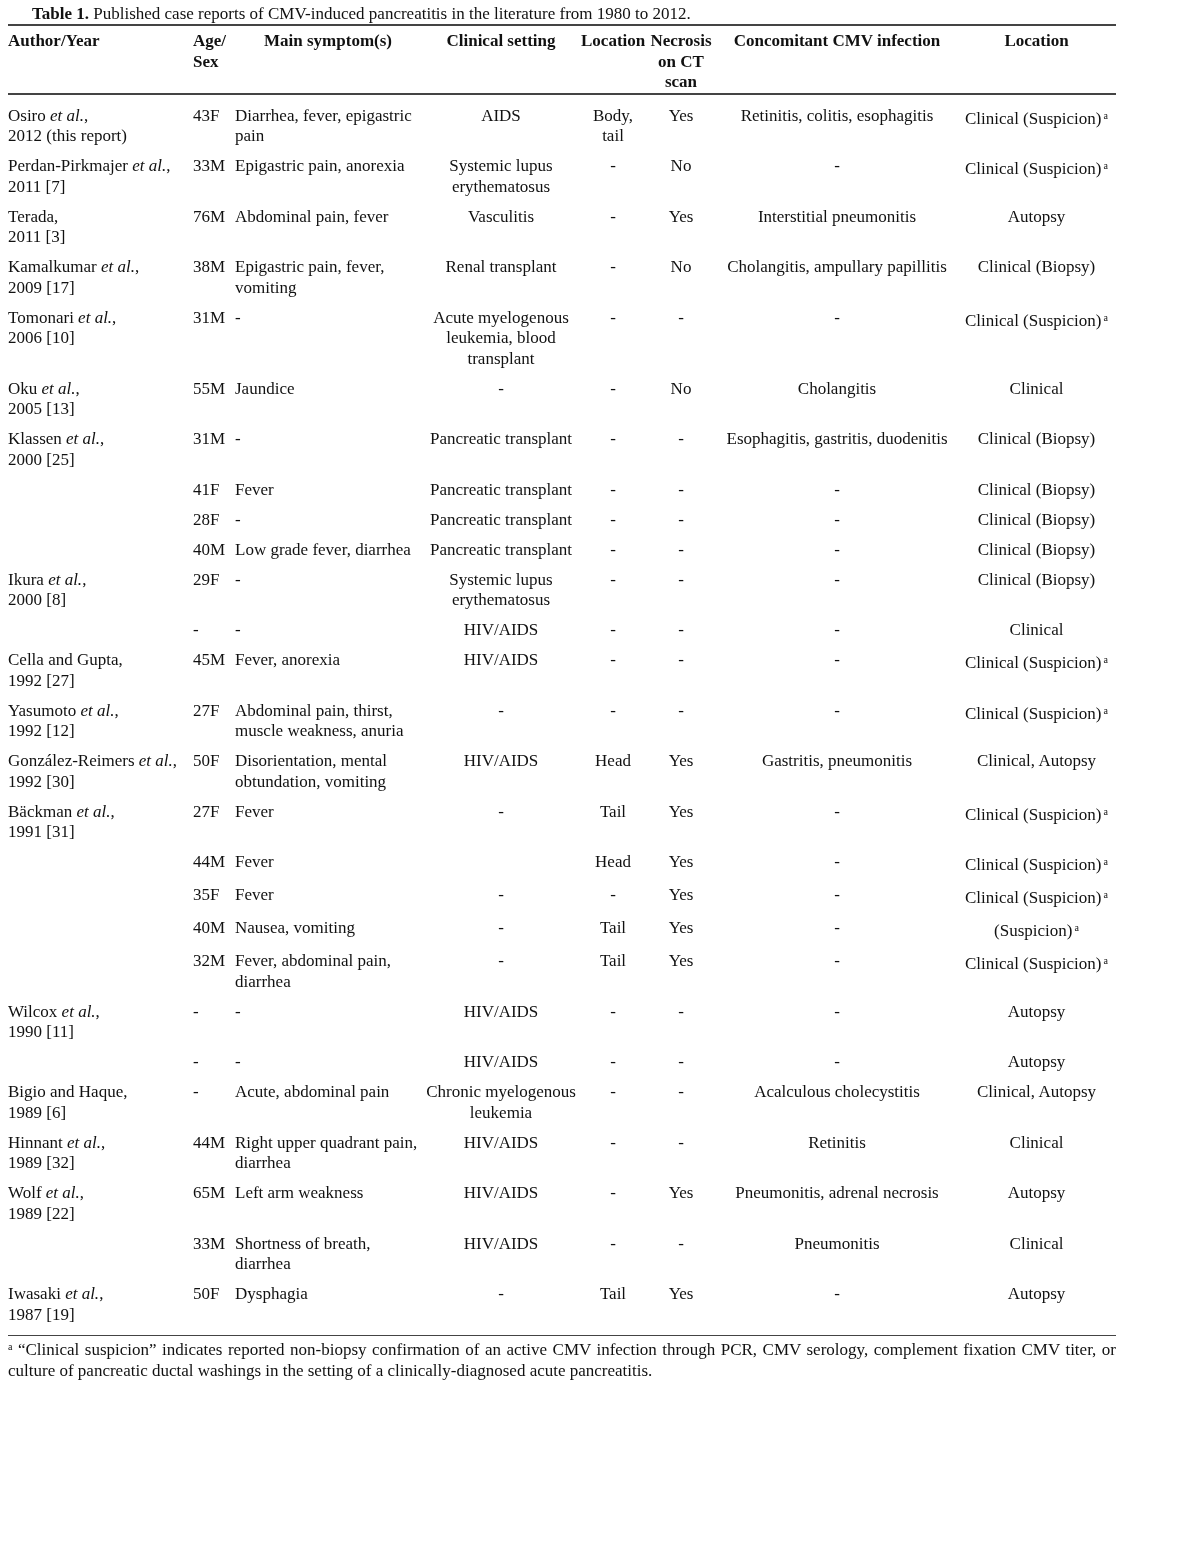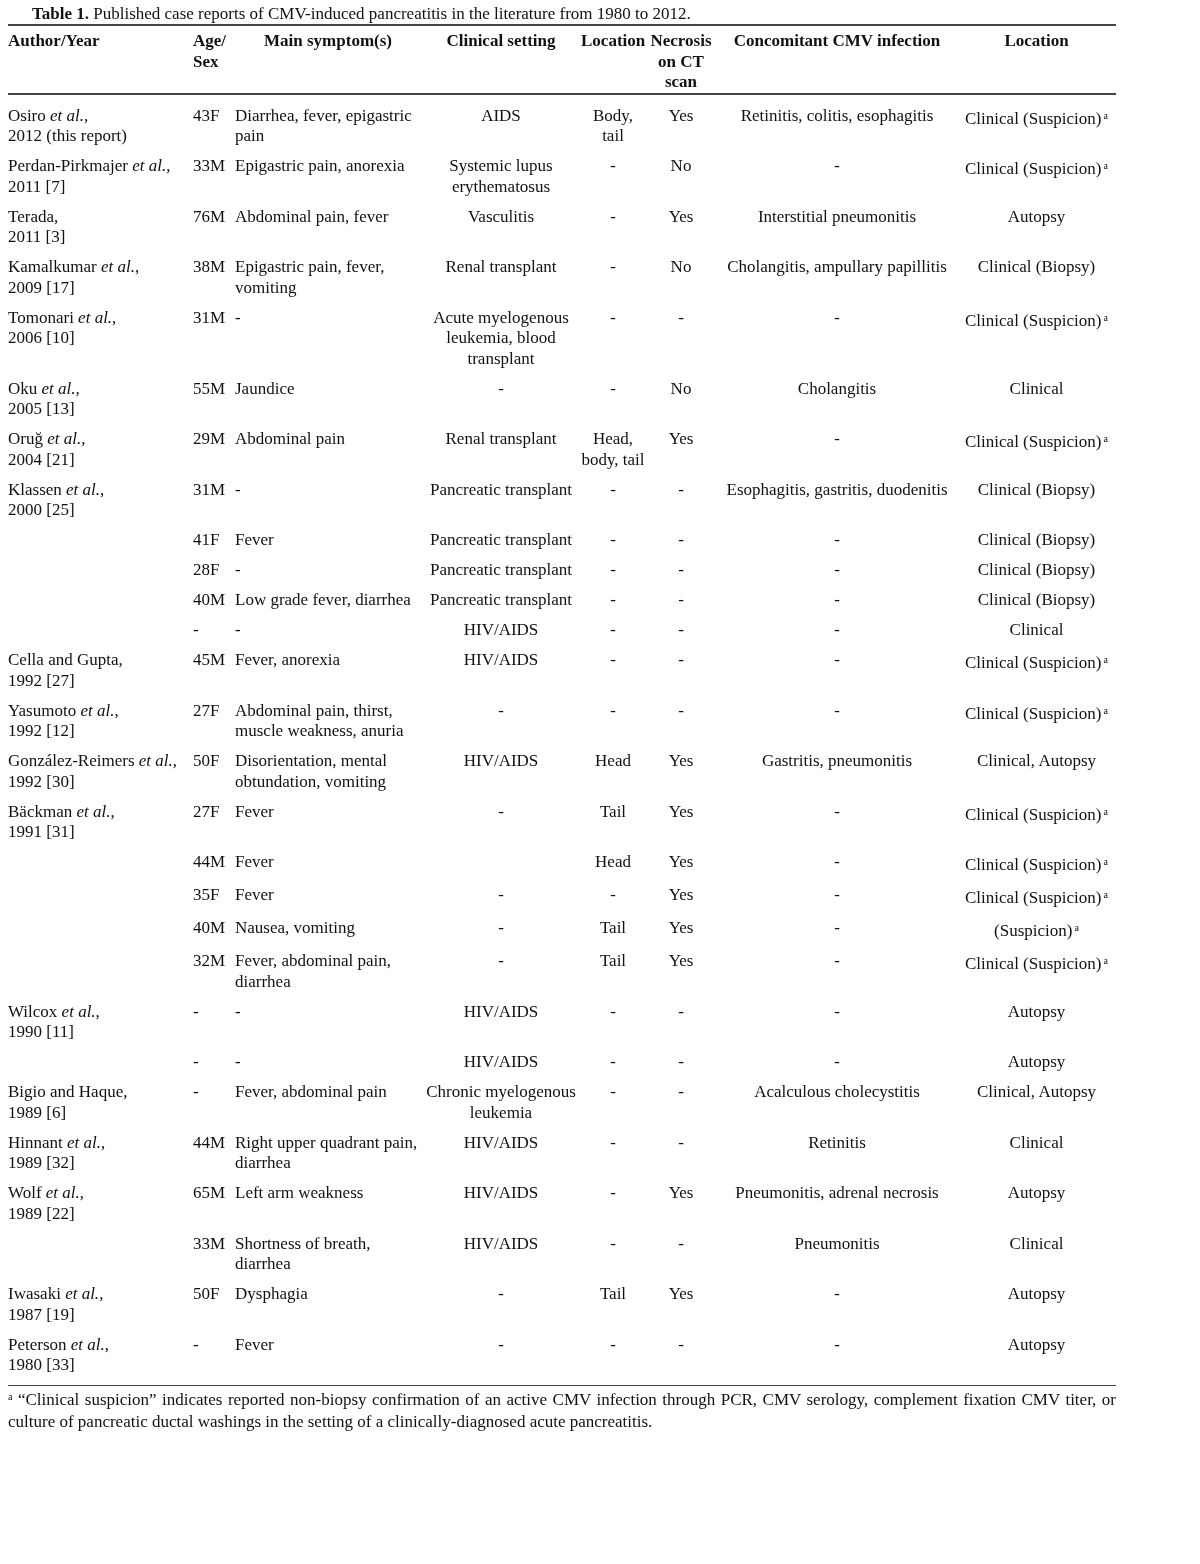--- a/index.html
+++ b/index.html
@@ -129,30 +129,20 @@
           <td class="author"><span>Oku</span><i> et al.</i><span>,</span><br><span>2005 [13]</span></td>
           <td class="age">55M</td>
           <td class="sym">Jaundice</td>
           <td class="ctr">-</td>
           <td class="ctr">-</td>
           <td class="ctr">No</td>
           <td class="ctr">Cholangitis</td>
           <td class="ctr nowrap"><span>Clinical</span></td>
         </tr>
         <tr class="case">
-          <td class="author"><span>Oruğ</span><i> et al.</i><span>,</span><br><span>2004 [21]</span></td>
-          <td class="age">29M</td>
-          <td class="sym">Abdominal pain</td>
-          <td class="ctr">Renal transplant</td>
-          <td class="ctr">Head, body, tail</td>
-          <td class="ctr">Yes</td>
-          <td class="ctr">-</td>
-          <td class="ctr nowrap"><span>Clinical (Suspicion)</span><sup class="fn">a</sup></td>
-        </tr>
-        <tr class="case">
           <td class="author"><span>Klassen</span><i> et al.</i><span>,</span><br><span>2000 [25]</span></td>
           <td class="age">31M</td>
           <td class="sym">-</td>
           <td class="ctr">Pancreatic transplant</td>
           <td class="ctr">-</td>
           <td class="ctr">-</td>
           <td class="ctr">Esophagitis, gastritis, duodenitis</td>
           <td class="ctr nowrap"><span>Clinical (Biopsy)</span></td>
         </tr>
         <tr class="sub">
@@ -173,20 +163,30 @@
           <td class="ctr">-</td>
           <td class="ctr">-</td>
           <td class="ctr">-</td>
           <td class="ctr nowrap"><span>Clinical (Biopsy)</span></td>
         </tr>
         <tr class="sub">
           <td class="author"></td>
           <td class="age">40M</td>
           <td class="sym">Low grade fever, diarrhea</td>
           <td class="ctr">Pancreatic transplant</td>
+          <td class="ctr">-</td>
+          <td class="ctr">-</td>
+          <td class="ctr">-</td>
+          <td class="ctr nowrap"><span>Clinical (Biopsy)</span></td>
+        </tr>
+        <tr class="case">
+          <td class="author"><span>Ikura</span><i> et al.</i><span>,</span><br><span>2000 [8]</span></td>
+          <td class="age">29F</td>
+          <td class="sym">-</td>
+          <td class="ctr">Systemic lupus erythematosus</td>
           <td class="ctr">-</td>
           <td class="ctr">-</td>
           <td class="ctr">-</td>
           <td class="ctr nowrap"><span>Clinical (Biopsy)</span></td>
         </tr>
         <tr class="sub">
           <td class="author"></td>
           <td class="age">-</td>
           <td class="sym">-</td>
           <td class="ctr">HIV/AIDS</td>
@@ -291,21 +291,21 @@
           <td class="sym">-</td>
           <td class="ctr">HIV/AIDS</td>
           <td class="ctr">-</td>
           <td class="ctr">-</td>
           <td class="ctr">-</td>
           <td class="ctr nowrap"><span>Autopsy</span></td>
         </tr>
         <tr class="case">
           <td class="author"><span>Bigio and Haque,</span><br><span>1989 [6]</span></td>
           <td class="age">-</td>
-          <td class="sym">Fever, abdominal pain</td>
+          <td class="sym">Acute, abdominal pain</td>
           <td class="ctr">Chronic myelogenous leukemia</td>
           <td class="ctr">-</td>
           <td class="ctr">-</td>
           <td class="ctr">Acalculous cholecystitis</td>
           <td class="ctr nowrap"><span>Clinical, Autopsy</span></td>
         </tr>
         <tr class="case">
           <td class="author"><span>Hinnant</span><i> et al.</i><span>,</span><br><span>1989 [32]</span></td>
           <td class="age">44M</td>
           <td class="sym">Right upper quadrant pain, diarrhea</td>
@@ -338,30 +338,20 @@
         <tr class="case">
           <td class="author"><span>Iwasaki</span><i> et al.</i><span>,</span><br><span>1987 [19]</span></td>
           <td class="age">50F</td>
           <td class="sym">Dysphagia</td>
           <td class="ctr">-</td>
           <td class="ctr">Tail</td>
           <td class="ctr">Yes</td>
           <td class="ctr">-</td>
           <td class="ctr nowrap"><span>Autopsy</span></td>
         </tr>
-        <tr class="case">
-          <td class="author"><span>Peterson</span><i> et al.</i><span>,</span><br><span>1980 [33]</span></td>
-          <td class="age">-</td>
-          <td class="sym">Fever</td>
-          <td class="ctr">-</td>
-          <td class="ctr">-</td>
-          <td class="ctr">-</td>
-          <td class="ctr">-</td>
-          <td class="ctr nowrap"><span>Autopsy</span></td>
-        </tr>
       </tbody>
   </table>
 
   <div class="rule thin"></div>
 
   <div class="notes">
     <p><sup class="fn" style="margin-left:0">a</sup><span> “Clinical suspicion” indicates reported non-biopsy confirmation of an active CMV infection through PCR, CMV serology, complement fixation CMV titer, or culture of pancreatic ductal washings in the setting of a clinically-diagnosed acute pancreatitis.</span></p>
 
   </div>
 </div>

